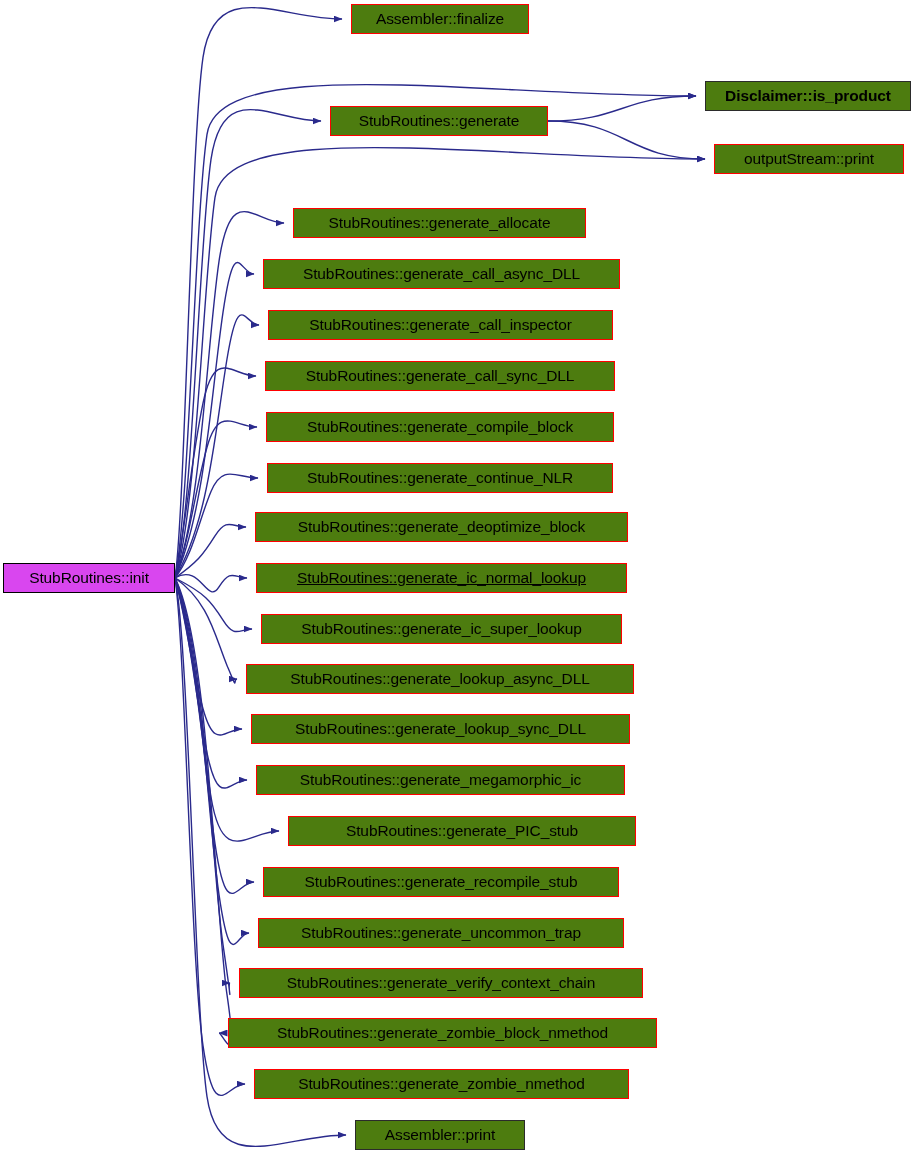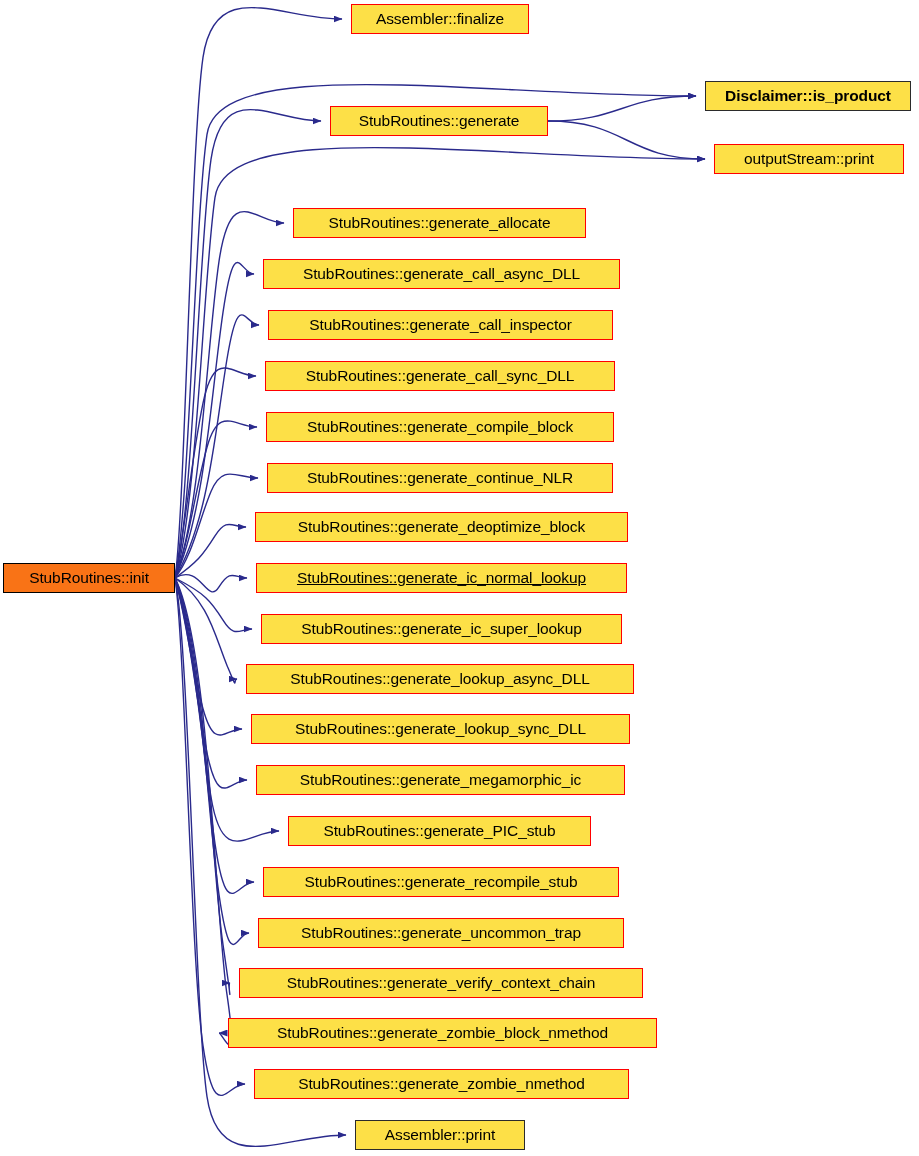--- a/index.html
+++ b/index.html
@@ -23,33 +23,33 @@
     height: 1156px;
     pointer-events: none;
   }
   .node {
     position: absolute;
     box-sizing: border-box;
     display: flex;
     align-items: center;
     justify-content: center;
     height: 30px;
-    background: #fde047;
+    background: #4d7c0f;
     border: 1px solid #ff0000;
     font-size: 15.5px;
     color: #000000;
     white-space: nowrap;
     letter-spacing: -0.1px;
     line-height: 1;
   }
   .node.black {
     border-color: #2b2b2b;
   }
   .node.root {
-    background: #f97316;
+    background: #d946ef;
     border-color: #000000;
   }
   .node-label {
     padding: 0 9px;
   }
 </style>
 </head>
 <body>
 
 <div id="canvas">
@@ -130,21 +130,21 @@
       </div>
       <div class="node" id="node-generate-lookup-async-dll" style="left: 246px; top: 664px; width: 388px;">
         <span class="node-label">StubRoutines::generate_lookup_async_DLL</span>
       </div>
       <div class="node" id="node-generate-lookup-sync-dll" style="left: 251px; top: 714px; width: 379px;">
         <span class="node-label">StubRoutines::generate_lookup_sync_DLL</span>
       </div>
       <div class="node" id="node-generate-megamorphic-ic" style="left: 256px; top: 765px; width: 369px;">
         <span class="node-label">StubRoutines::generate_megamorphic_ic</span>
       </div>
-      <div class="node" id="node-generate-pic-stub" style="left: 288px; top: 816px; width: 303px;">
+      <div class="node" id="node-generate-pic-stub" style="left: 288px; top: 816px; width: 348px;">
         <span class="node-label">StubRoutines::generate_PIC_stub</span>
       </div>
       <div class="node" id="node-generate-recompile-stub" style="left: 263px; top: 867px; width: 356px;">
         <span class="node-label">StubRoutines::generate_recompile_stub</span>
       </div>
       <div class="node" id="node-generate-uncommon-trap" style="left: 258px; top: 918px; width: 366px;">
         <span class="node-label">StubRoutines::generate_uncommon_trap</span>
       </div>
       <div class="node" id="node-generate-verify-context-chain" style="left: 239px; top: 968px; width: 404px;">
         <span class="node-label">StubRoutines::generate_verify_context_chain</span>

